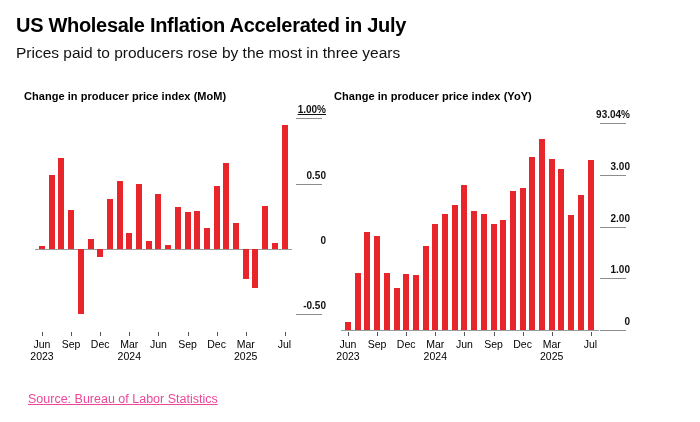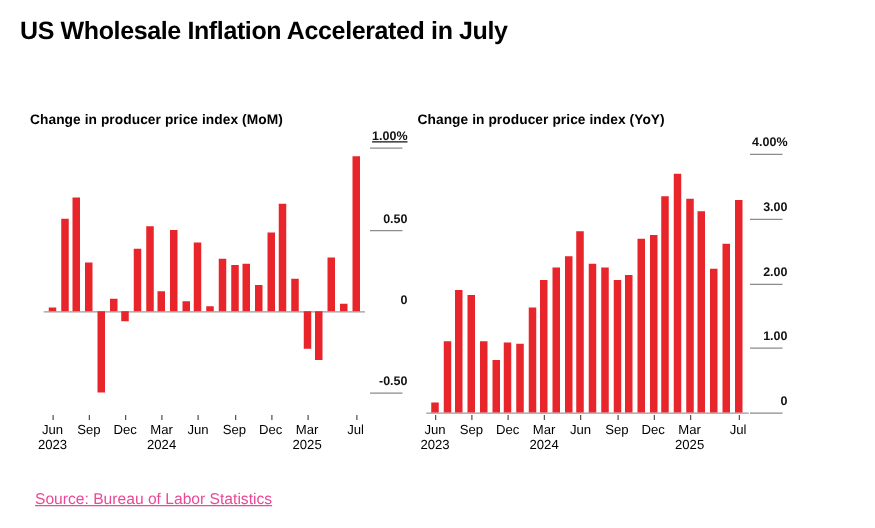--- a/index.html
+++ b/index.html
@@ -128,20 +128,21 @@
     font-size: 12.5px;
     color: #ec4899;
     text-decoration: underline;
   }
 </style>
 </head>
 <body>
 
 <div class="header">
   <h1 class="title">US Wholesale Inflation Accelerated in July</h1>
+  <h2 class="subtitle">Prices paid to producers rose by the most in three years</h2>
 </div>
 
 <div class="panels">
 
   <div class="panel panel-left">
     <div class="panel-title">Change in producer price index (MoM)</div>
     <div class="plot" id="plot-mom">
         <div class="gridline" style="left: 278px; width: 26px; top: 10.4471px;"></div>
         <div class="ytick-label" style="left: 274px; width: 34px; top: -3.55294px; text-decoration: underline;">1.00%</div>
         <div class="gridline" style="left: 278px; width: 26px; top: 75.7412px;"></div>
@@ -196,21 +197,21 @@
         <div class="xlabel" style="left: 227.7px; top: 6px;">Mar<span class="yr">2025</span></div>
         <div class="xtick" style="left: 266.5px; top: 0px;"></div>
         <div class="xlabel" style="left: 266.5px; top: 6px;">Jul</div>
       </div>
   </div>
 
   <div class="panel panel-right">
     <div class="panel-title">Change in producer price index (YoY)</div>
     <div class="plot" id="plot-yoy">
         <div class="gridline" style="left: 272px; width: 26px; top: 15.4884px;"></div>
-        <div class="ytick-label" style="left: 268px; width: 34px; top: 1.48837px;">4.00%</div>
+        <div class="ytick-label" style="left: 268px; width: 34px; top: 1.48837px;">93.04%</div>
         <div class="gridline" style="left: 272px; width: 26px; top: 67.1163px;"></div>
         <div class="ytick-label" style="left: 268px; width: 34px; top: 53.1163px;">3.00</div>
         <div class="gridline" style="left: 272px; width: 26px; top: 118.744px;"></div>
         <div class="ytick-label" style="left: 268px; width: 34px; top: 104.744px;">2.00</div>
         <div class="gridline" style="left: 272px; width: 26px; top: 170.372px;"></div>
         <div class="ytick-label" style="left: 268px; width: 34px; top: 156.372px;">1.00</div>
         <div class="gridline" style="left: 272px; width: 26px; top: 222px;"></div>
         <div class="ytick-label" style="left: 268px; width: 34px; top: 208px;">0</div>
         <div class="zeroline" style="left: 12.725px; width: 258.02px; top: 222px;"></div>
         <div class="bar" style="background: rgb(232, 37, 42); left: 17px; top: 214.256px; height: 7.74419px; width: 6px;"></div>

